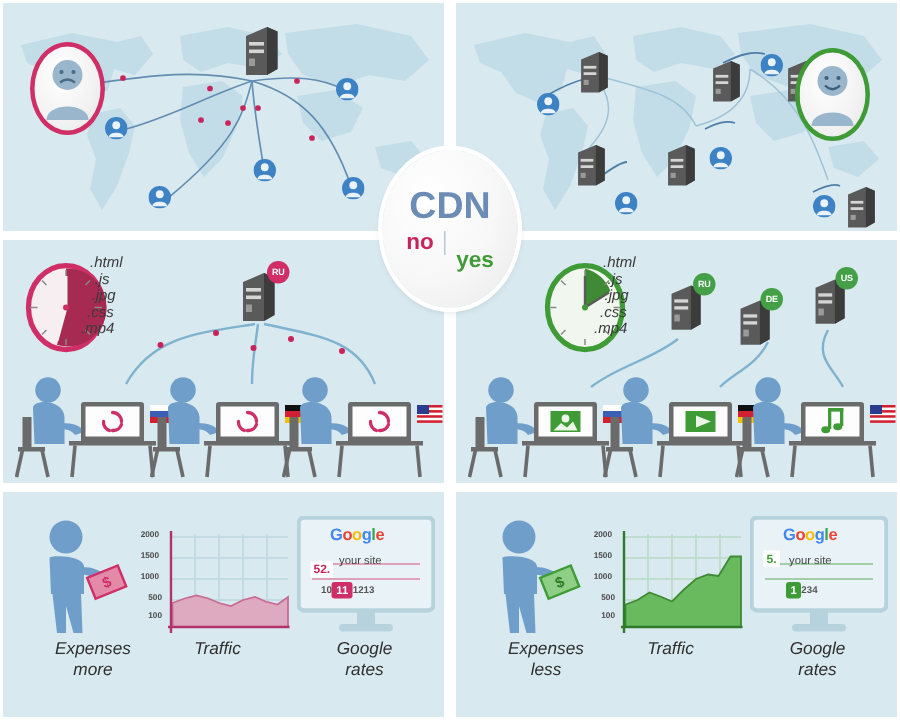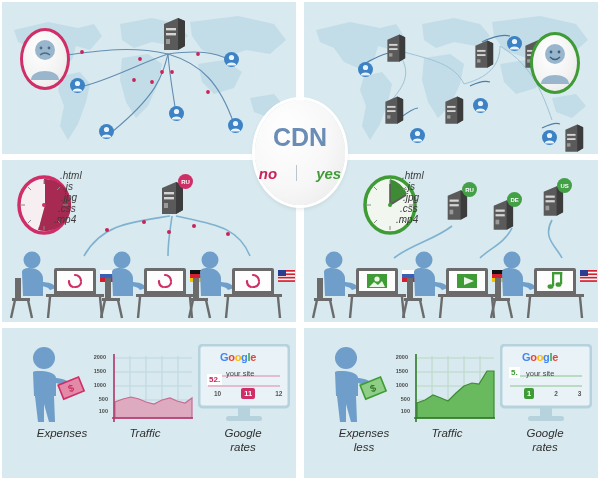--- a/index.html
+++ b/index.html
@@ -32,21 +32,21 @@
     border-radius:50%;
     background:radial-gradient(ellipse at 35% 30%, #ffffff 0%, #f7f7f7 55%, #e8e8e8 100%);
     box-shadow:0 0 0 3px #ffffff, 0 2px 6px rgba(0,0,0,.18);
     z-index:40;
     display:flex; flex-direction:column; align-items:center; justify-content:center;
   }
   #cdn-badge .cdn-word {
     font-size:25px; font-weight:bold; color:#6b8db5; letter-spacing:0px;
     line-height:1; margin-bottom:4px;
   }
-  #cdn-badge .yn { display:flex; align-items:flex-end; gap:19px; line-height:1;font-style:italic; }
+  #cdn-badge .yn { display:flex; align-items:flex-start; gap:7px; line-height:1; }
   #cdn-badge .no  { color:#c9235c; font-size:15px; font-weight:bold; }
   #cdn-badge .yes { color:#3f9b35; font-size:15px; font-weight:bold;margin-top:12px; }
   #cdn-badge .sep { width:1px; height:16px; background:#b9c6cf; }
 
   
   .user-dot { position:absolute; width:15px; height:15px; }
   .server { position:absolute; }
   .badge {
     position:absolute; width:15px; height:15px; border-radius:50%;
     color:#fff; font-size:6px; font-weight:bold;
@@ -94,21 +94,21 @@
     position:absolute; font-size:11px; font-weight:bold; letter-spacing:-.3px;
   }
   .goog i { font-style:normal; }
   .rankbox {
     position:absolute; background:#fff; font-size:8px; font-weight:bold;
     padding:1px 2px; line-height:9px;
   }
   .rankbox.pink  { color:#c9235c; }
   .rankbox.green { color:#3f9b35; }
   .yoursite { position:absolute; font-size:7.5px; color:#444; }
-  .pager { position:absolute; display:flex; align-items:center; gap:20px; }
+  .pager { position:absolute; display:flex; align-items:center; gap:0; }
   .pager span { font-size:6.5px; color:#555; font-weight:bold; }
   .pager span.on {
     color:#fff; padding:1px 3px; border-radius:2px; font-size:7.5px;
   }
   .pager span.on.pink  { background:#cf2e66; }
   .pager span.on.green { background:#3f9b35; }
 </style>
 </head>
 <body>
 
@@ -565,20 +565,21 @@
       <path d="M15 28 C15 26, 38 26, 38 34 L38 52 L16 52 Z" fill="#6e9ec9"></path>
       <path d="M36 34 C44 34, 50 36, 54 42 L48 46 C45 41, 41 39, 36 39 Z" fill="#6e9ec9"></path>
       <path d="M17 52 L20 78 L26 78 L26 60 L31 78 L37 78 L36 52 Z" fill="#6e9ec9"></path>
       <g transform="rotate(-22 52 44)">
         <rect x="42" y="37" width="22" height="15" fill="#e38aa9" stroke="#cf2e66" stroke-width="1.6"></rect>
         <text x="53" y="48" font-size="10" font-weight="bold" fill="#cf2e66" text-anchor="middle" font-family="Liberation Sans">$</text>
       </g>
     </svg>
     <div class="cap" style="left:5px; top:98px;">
       <div>Expenses</div>
+      <div>more</div>
     </div>
 
     <div class="chart" style="left:82px; top:22px;">
       <svg width="110" height="78" viewBox="0 0 110 78">
         <g stroke="#bcd6df" stroke-width="1">
           <line x1="30" y1="8" x2="108" y2="8"></line>
           <line x1="30" y1="22" x2="108" y2="22"></line>
           <line x1="30" y1="36" x2="108" y2="36"></line>
           <line x1="30" y1="50" x2="108" y2="50"></line>
           <line x1="30" y1="62" x2="108" y2="62"></line>

